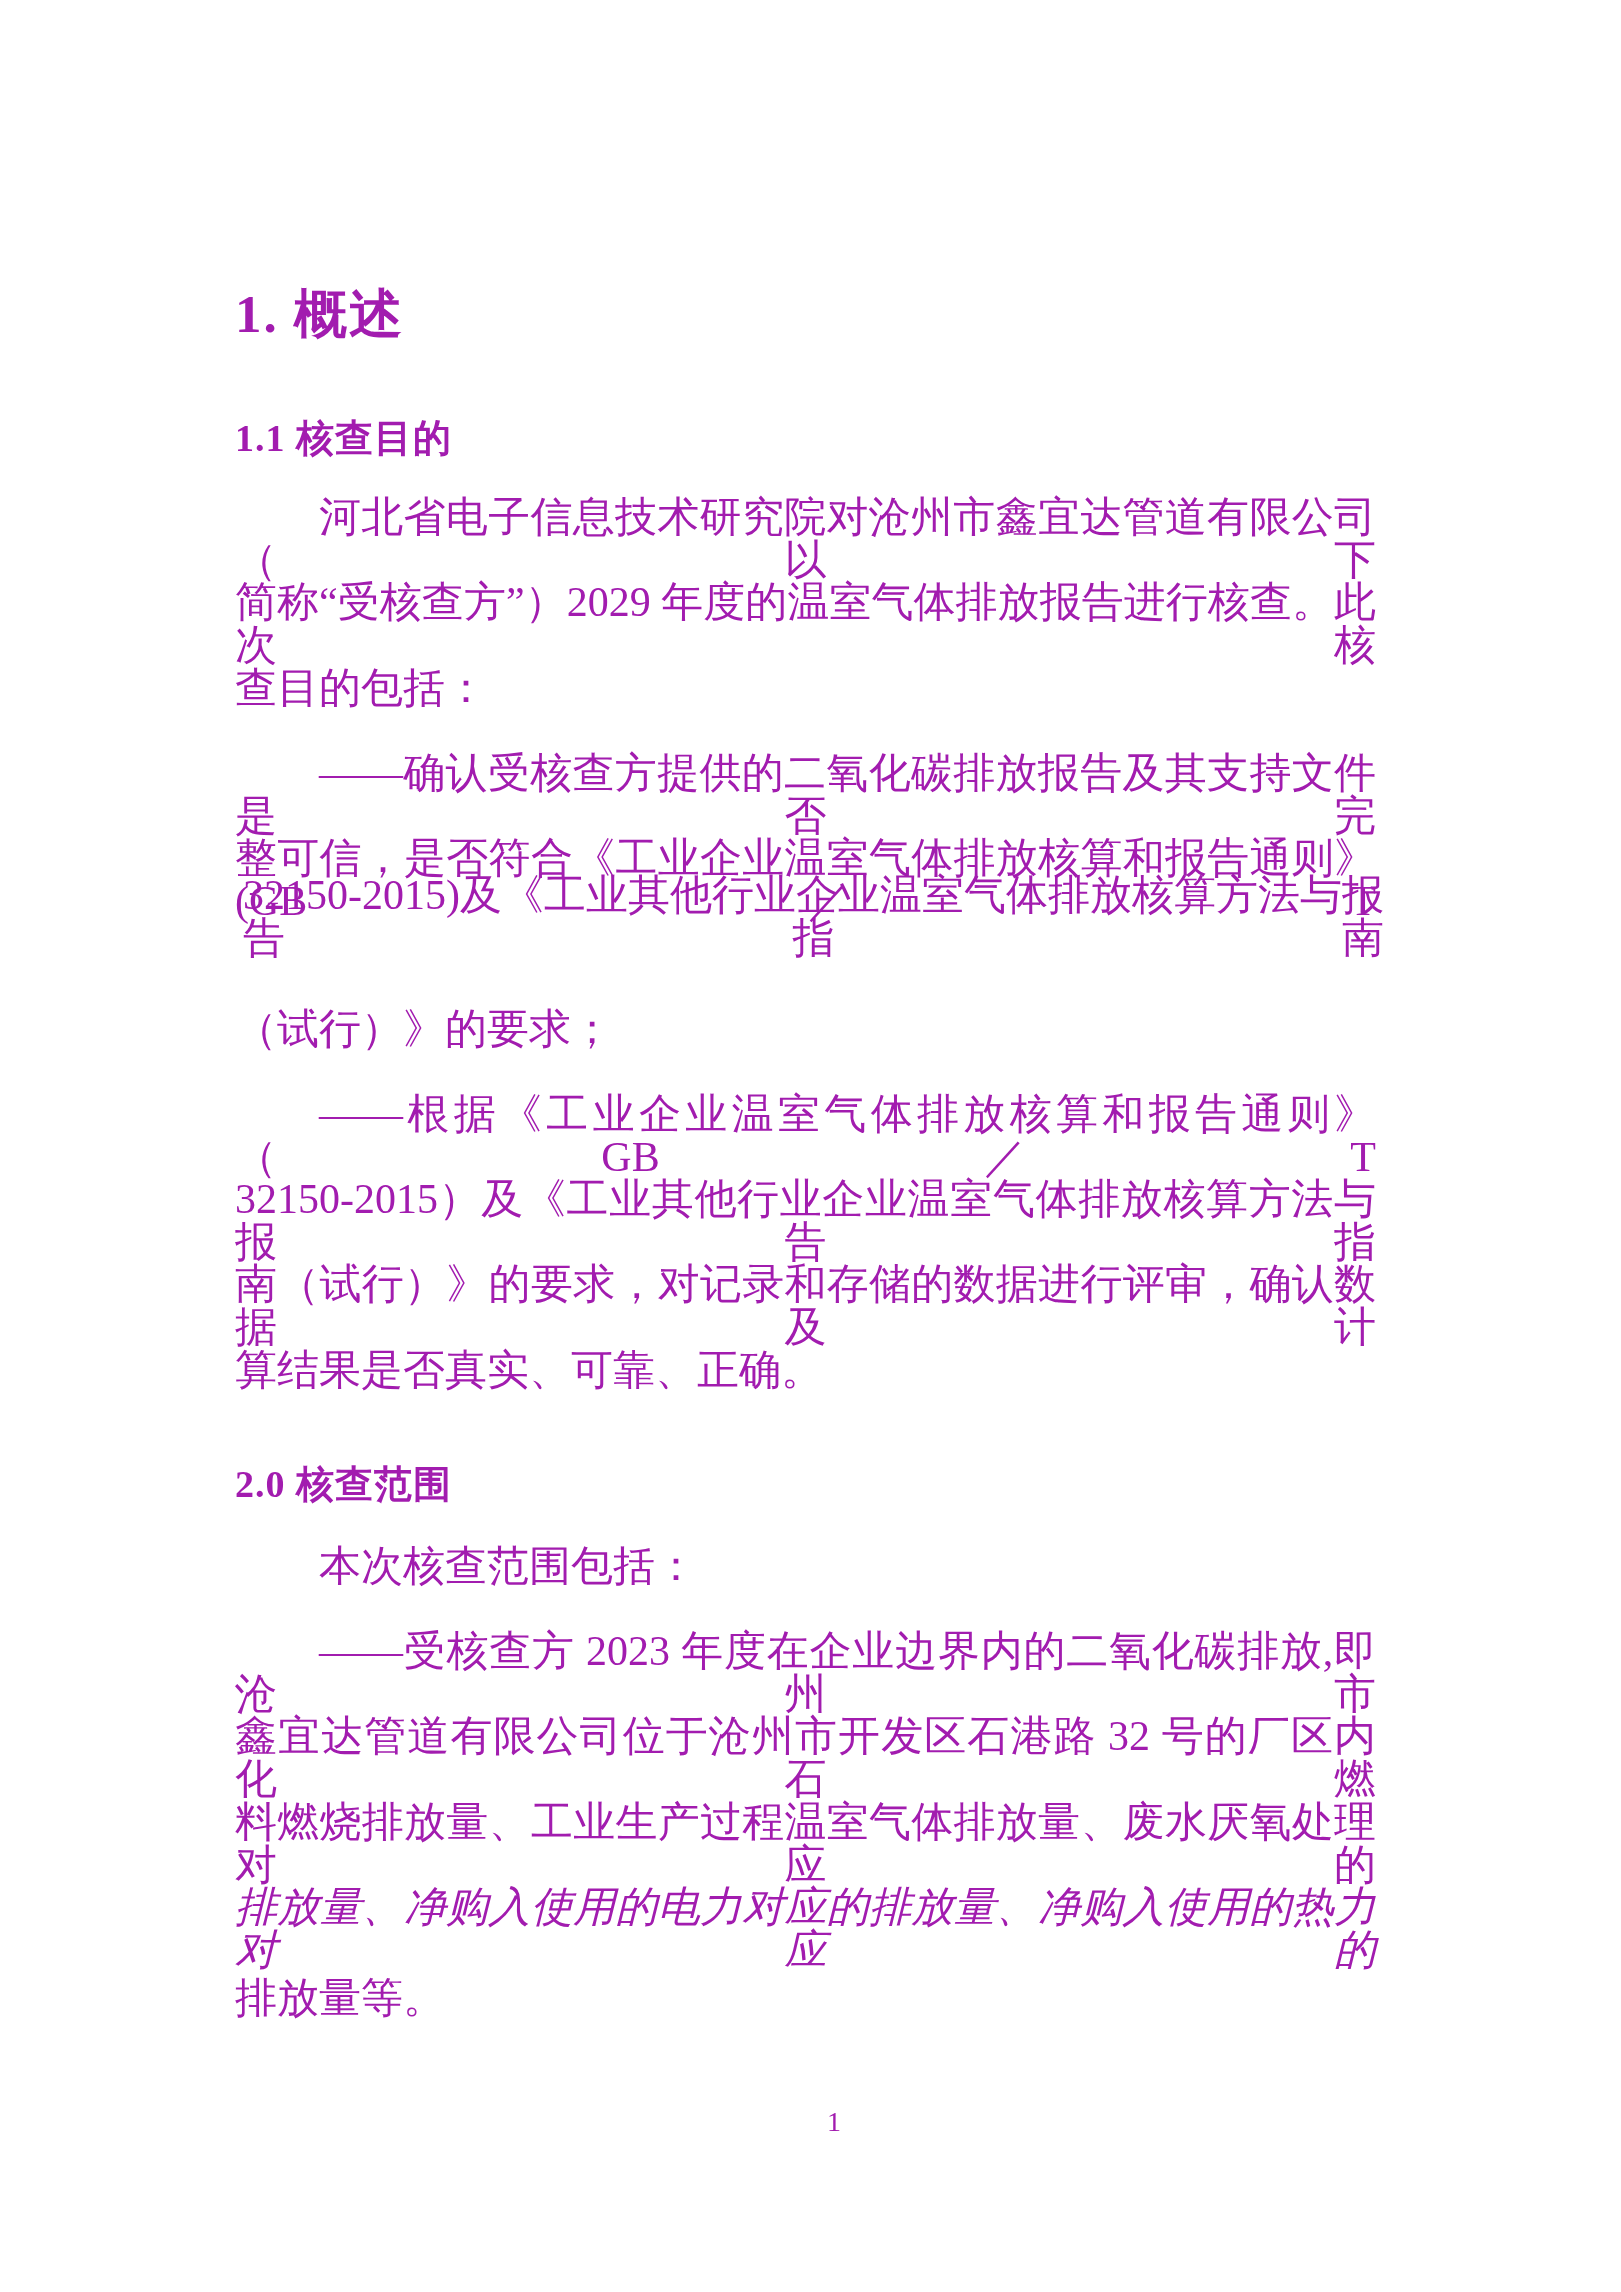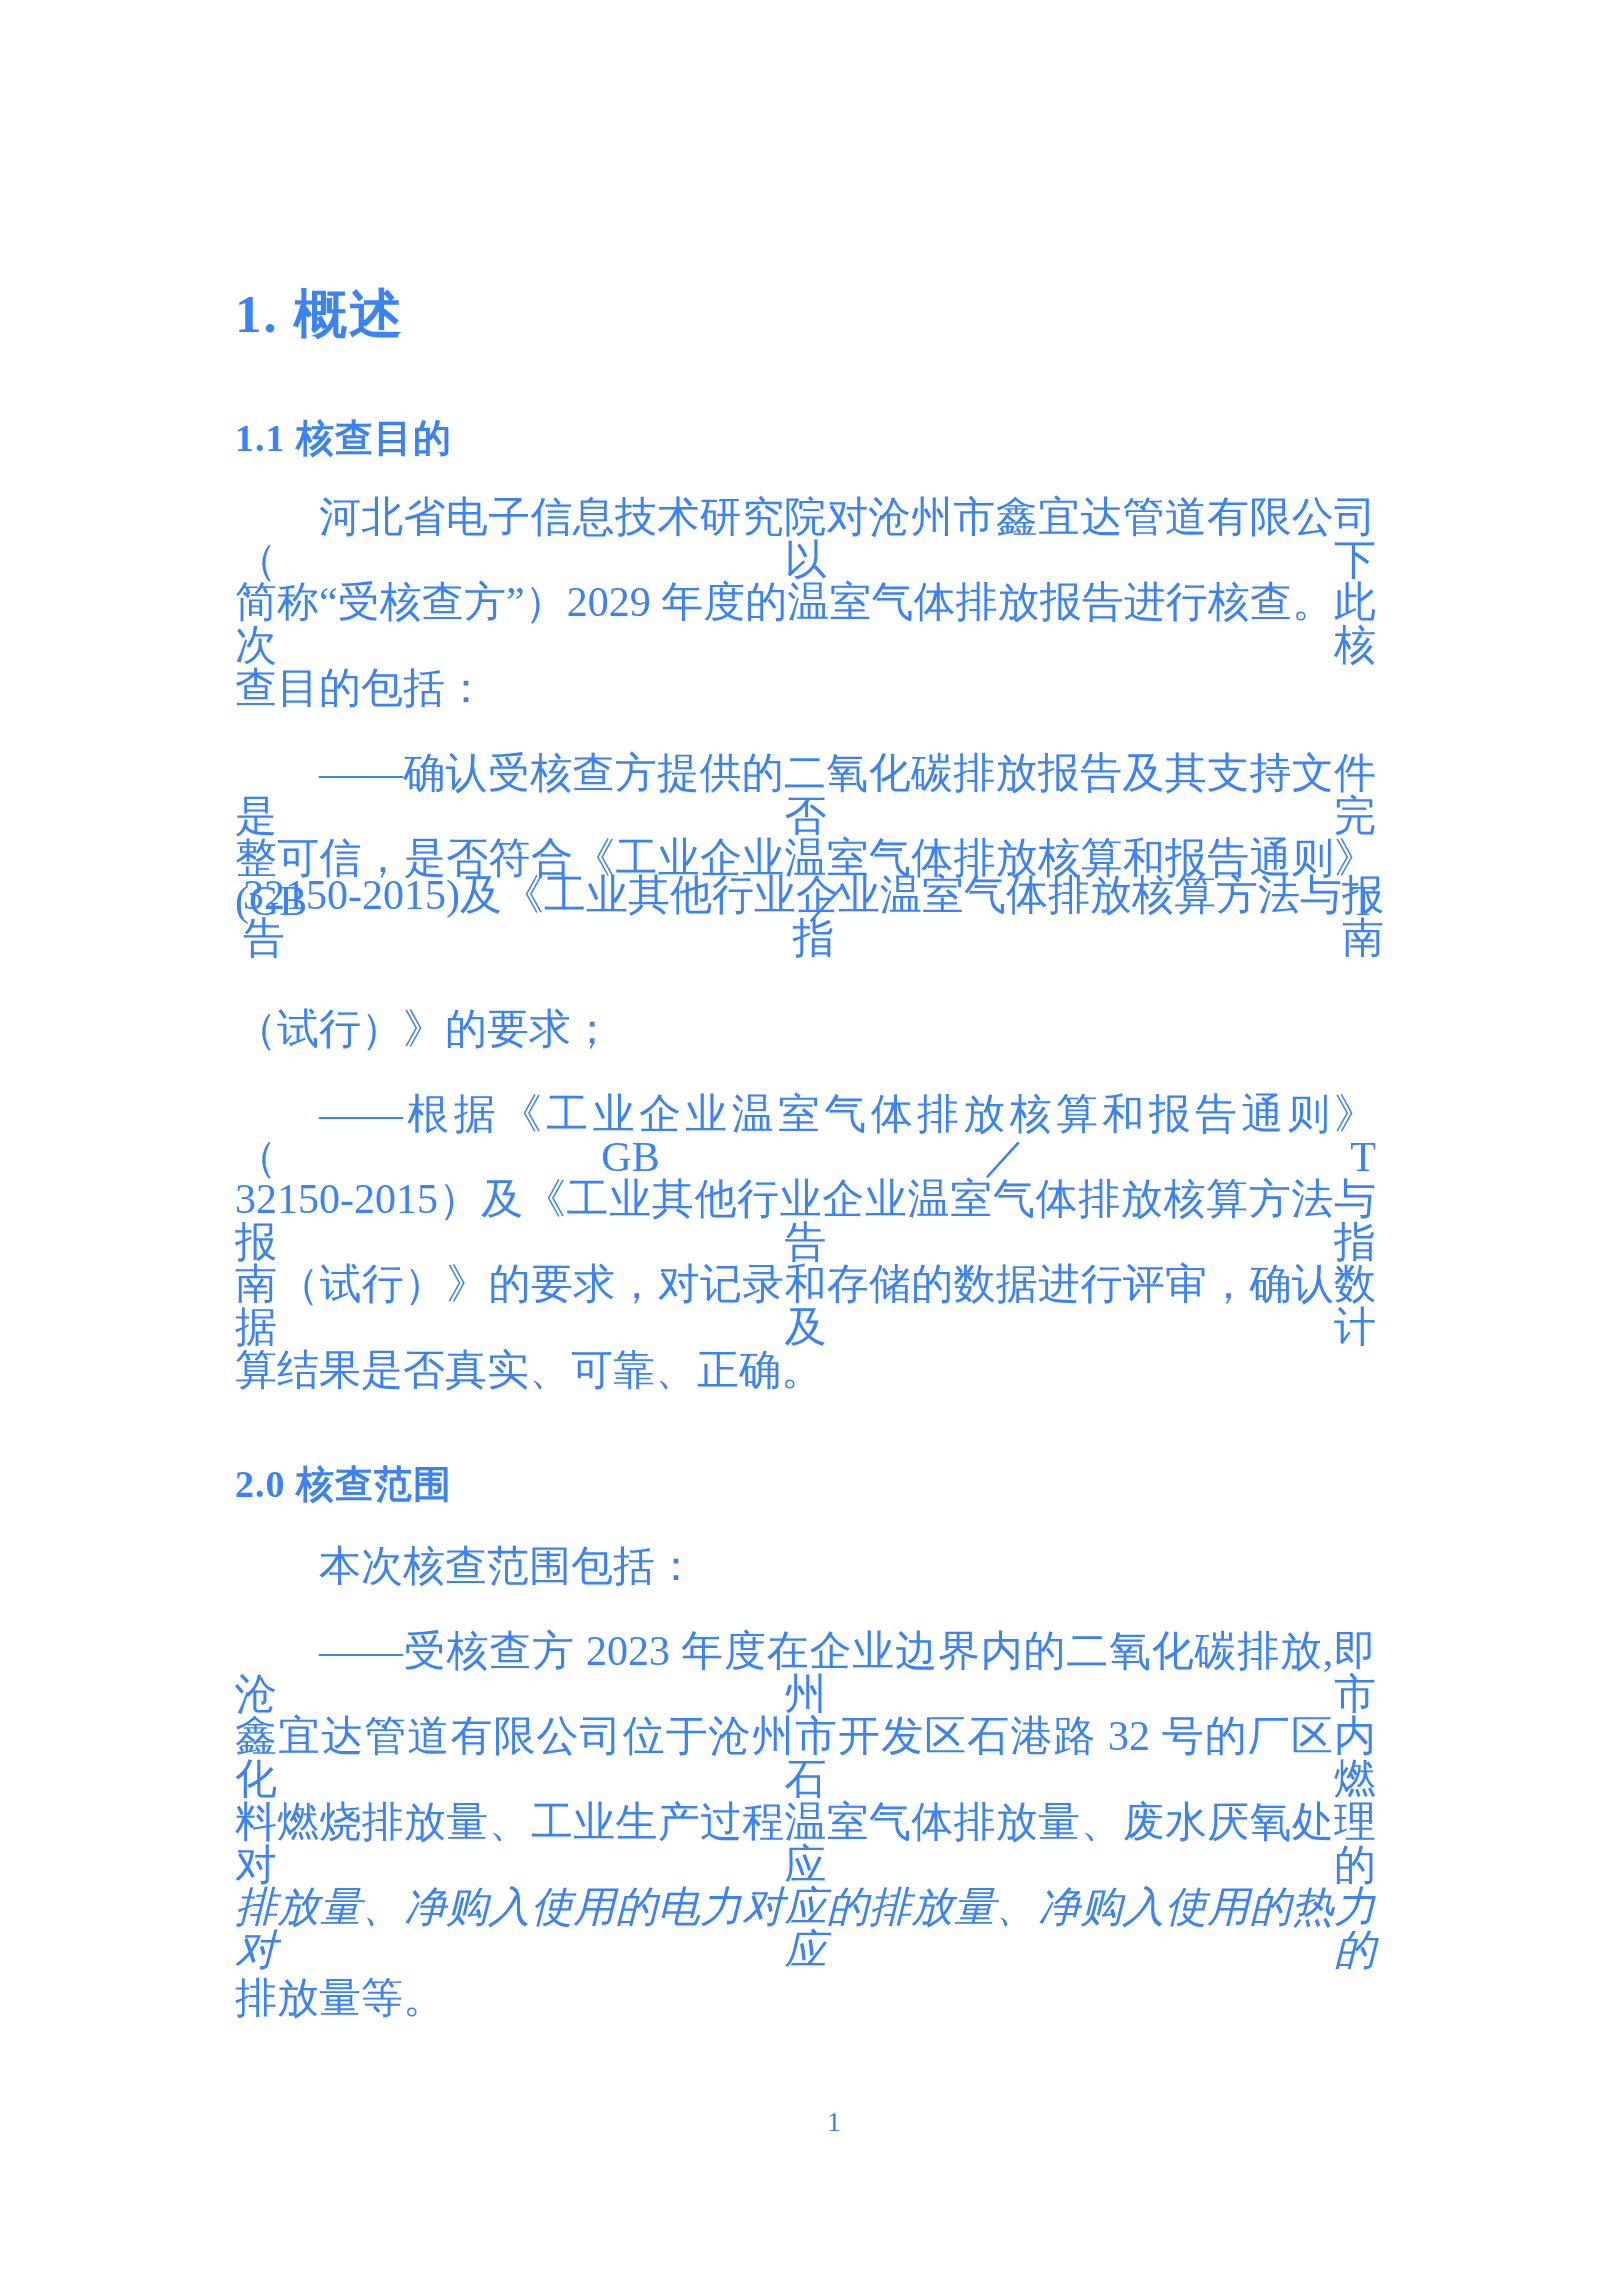--- a/index.html
+++ b/index.html
@@ -5,21 +5,21 @@
   html, body {
     margin: 0;
     padding: 0;
     background: #ffffff;
   }
   .page {
     position: relative;
     width: 1621px;
     height: 2293px;
     background: #ffffff;
-    color: #3b82f6;
+    color: #a21caf;
     font-family: "Liberation Serif", "DejaVu Serif", serif;
     overflow: hidden;
   }
   .doc-title {
     position: absolute;
     left: 235px;
     top: 288px;
     width: 1141px;
     font-size: 53px;
     line-height: 1;

